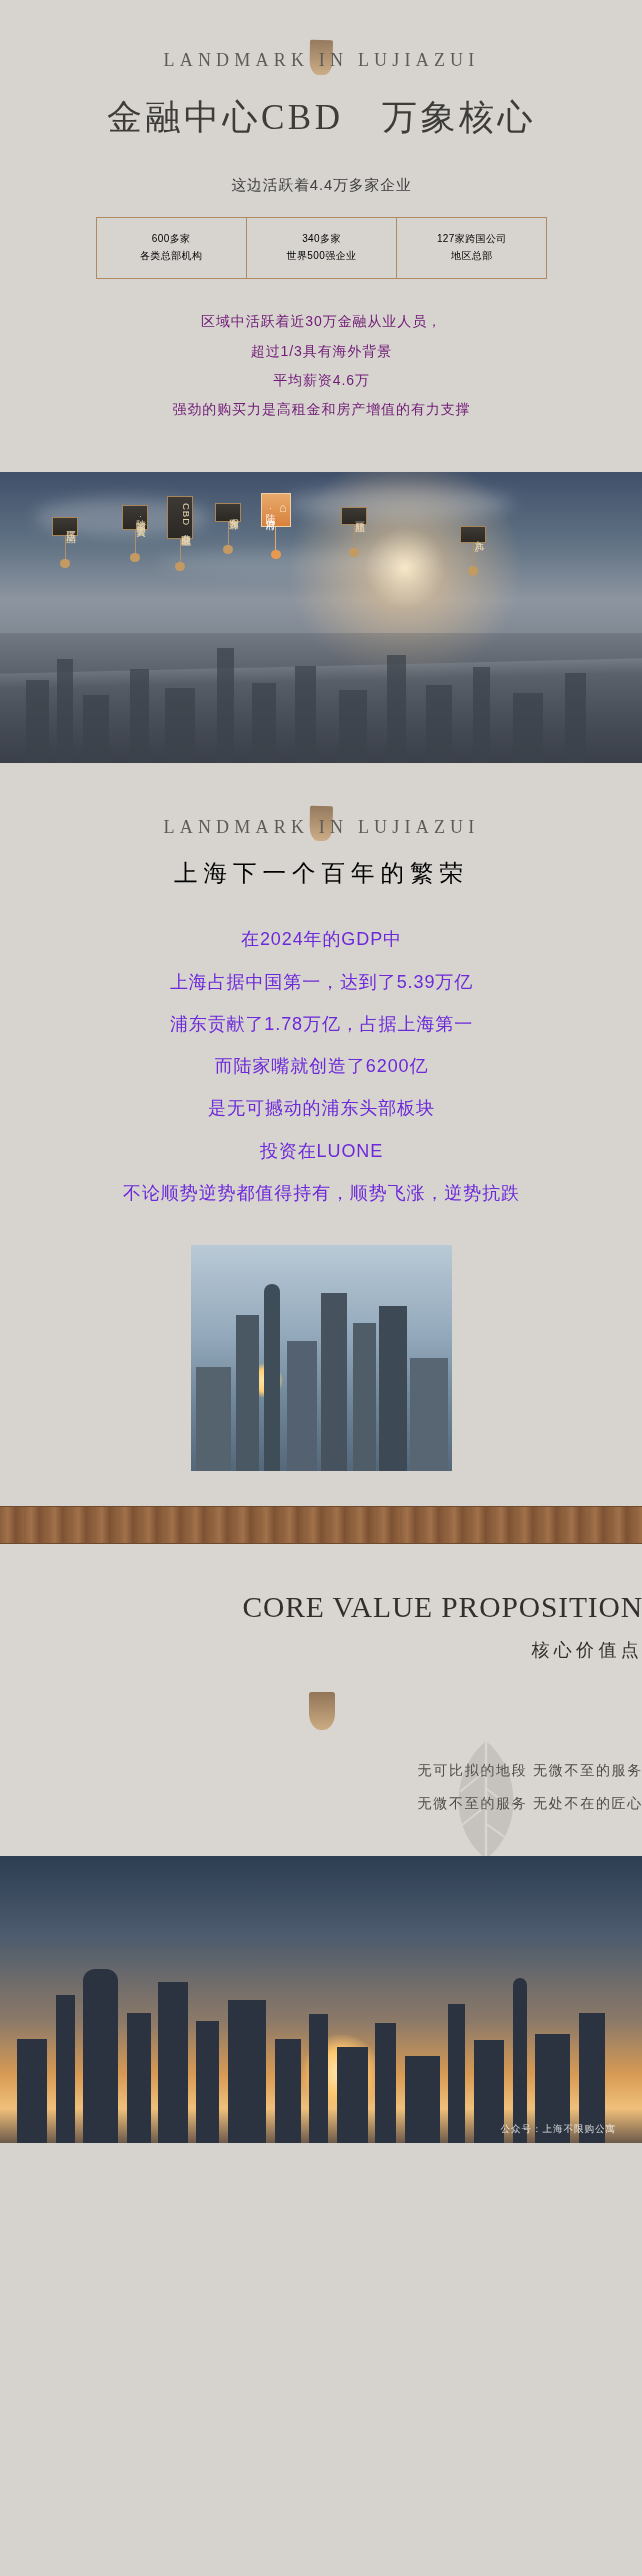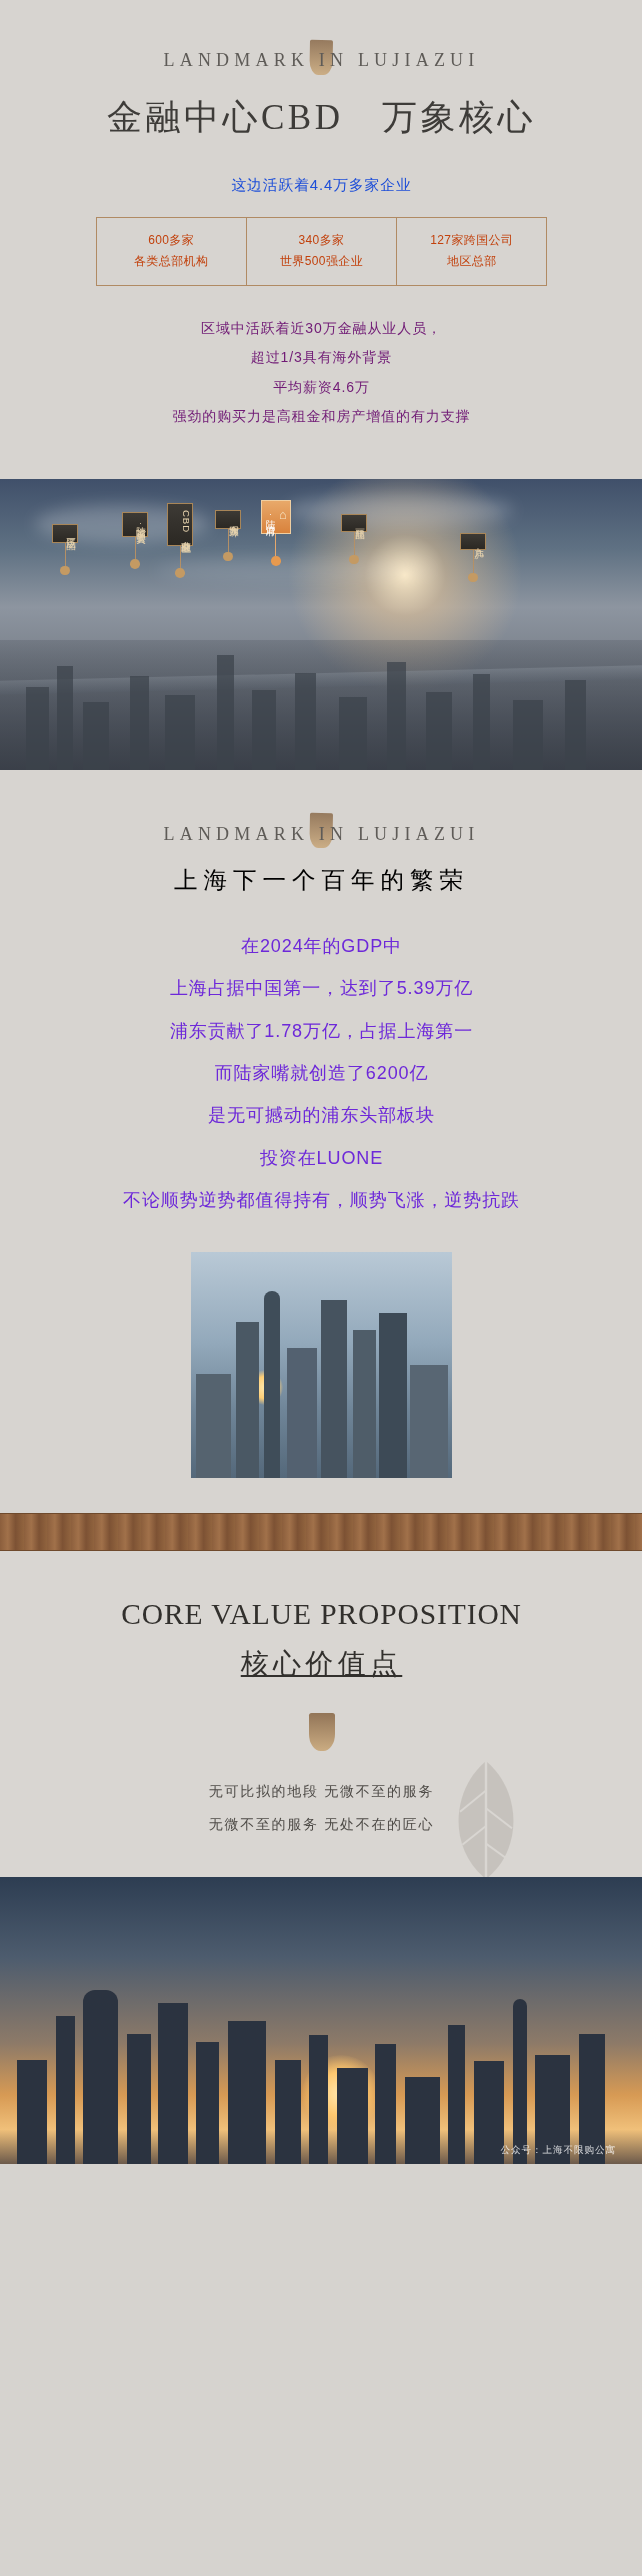--- a/index.html
+++ b/index.html
@@ -40,37 +40,37 @@
     margin-top:22.6px;
     font-size:35px;
     letter-spacing:3.5px;
     color:#3e3c39;
     font-weight:normal;
     font-family:"Liberation Serif", serif;
   }
   .sub1 {
     margin-top:35px;
     font-size:14.8px;
-    color:#1d4ed8;
+    color:#404040;
     letter-spacing:0.9px;
   }
   .stat-row {
     margin:22.6px auto 0 auto;
     display:flex;
     justify-content:center;
     gap:0;
     width:452px;
   }
   .stat-box {
     flex:1;
     border:0.9px solid #b08a63;
     padding:12px 3.5px 14px 3.5px;
-    font-size:12px;
+    font-size:10px;
     line-height:1.7;
-    color:#c2410c;
+    color:#000000;
     letter-spacing:0.4px;
   }
   .stat-box + .stat-box { border-left:none; }
   .body1 {
     margin-top:28px;
     font-size:14px;
     line-height:2.1;
     color:#701a75;
     letter-spacing:0.9px;
   }
@@ -176,38 +176,37 @@
     background:repeating-linear-gradient(90deg,#8b5e3c 0px,#a1714a 7.8px,#7d5234 15.6px,#96684180 23.5px);
     background-color:#8a5e3b;
     border-top:0.9px solid #6f4a2c;
     border-bottom:0.9px solid #6f4a2c;
   }
 
   
   .sec4 {
     background:#d9d6d2;
     padding:47px 0 35px 0;
-    text-align:center;
+    text-align:right;
     position:relative;
     overflow:hidden;
   }
   .h3en {
     font-family:"Liberation Serif", serif;
     font-size:29.5px;
     letter-spacing:0.9px;
     color:#32302d;
   }
   .h3cn {
     margin-top:14px;
-    font-size:28px;
+    font-size:18px;
     letter-spacing:4.3px;
     color:#32302d;
     font-family:"Liberation Serif", serif;
     font-weight:normal;
-    text-decoration:underline;
   }
   .leafbrush {
     margin:29.5px auto 0 auto;
     width:26px; height:38px;
     background:linear-gradient(180deg,#8a6a4a,#c9a779);
     border-radius:2.6px 2.6px 45% 45%;
     opacity:.9;
   }
   .body4 {
     margin-top:24px;

